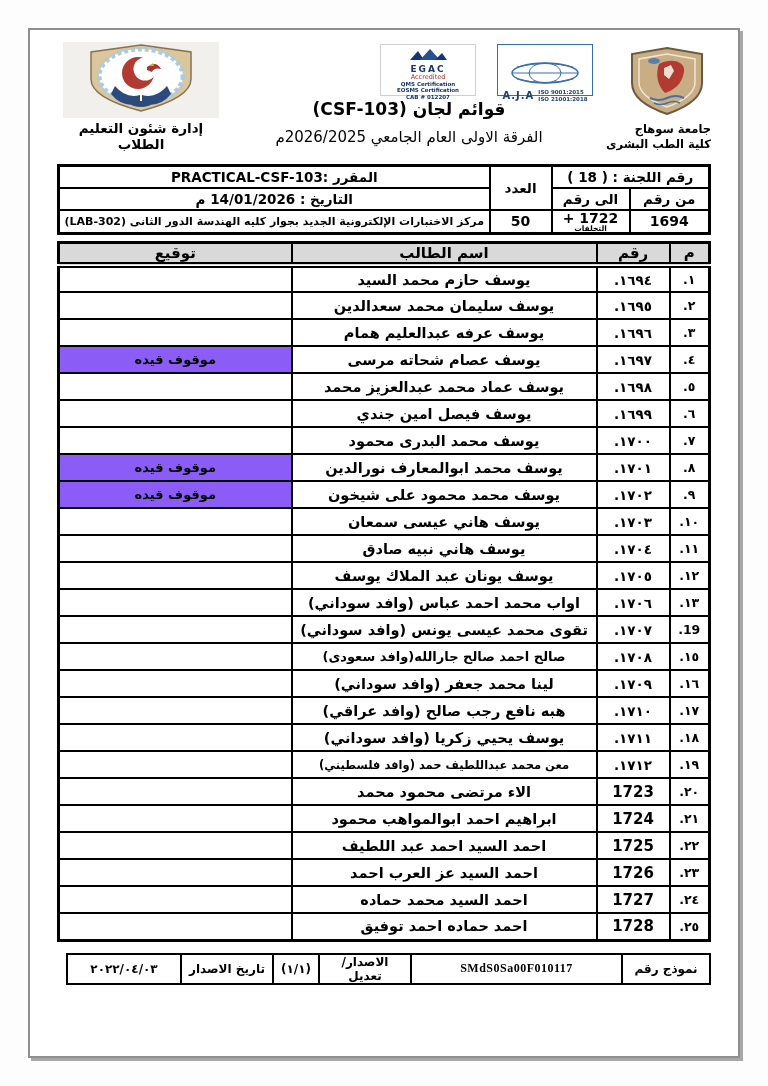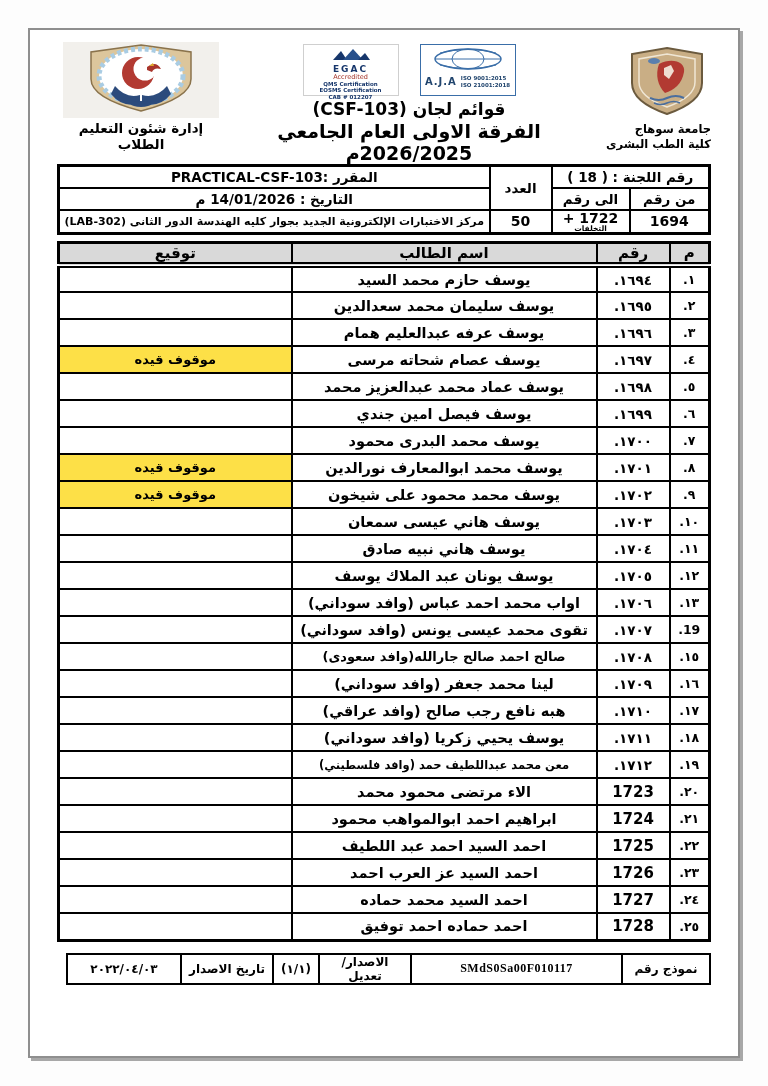--- a/index.html
+++ b/index.html
@@ -8,31 +8,31 @@
   .sheet {
     position:absolute; left:28px; top:28px; width:712px; height:1030px;
     background:#fff; border:2px solid #8f8f8f; box-shadow:3px 3px 0 0 #a8a8a8;
     padding:12px 27px 0 27px; direction:rtl; color:#000;
   }
   
   .doc-header { display:flex; align-items:flex-start; height:118px; }
   .uni-block { width:118px; padding-top:4px; }
   .uni-text { font-size:11.5px; font-weight:bold; line-height:1.3; margin-top:2px; }
   .center-block { flex:1; text-align:center; }
-  .accreds { direction:ltr; display:flex; justify-content:center; gap:21px; margin-top:2px; }
+  .accreds { direction:ltr; display:flex; justify-content:flex-end; gap:21px; margin-top:2px; }
   .egac-box { width:96px; height:52px; background:#fff; border:1px solid #cfcfcf; text-align:center; padding-top:1px; }
   .egac-name { font-size:9px; font-weight:bold; color:#16366b; letter-spacing:2px; line-height:1; }
   .egac-acc { font-size:6.5px; font-weight:normal; color:#a33226; line-height:1.1; }
   .egac-tiny { font-size:5.5px; font-weight:bold; color:#16366b; line-height:1.15; }
-  .aja-box { width:96px; height:52px; background:#fff; border:1.5px solid #3a6ea8; text-align:center; padding-top:2px; }
+  .aja-box { width:96px; height:52px; background:#fff; border:1.5px solid #3a6ea8; text-align:center; padding-top:16px; }
   .aja-row { display:flex; justify-content:center; align-items:center; gap:4px; }
   .aja-name { font-size:10px; font-weight:bold; color:#21456e; letter-spacing:1px; }
   .aja-iso { font-size:5.5px; font-weight:bold; color:#21456e; text-align:left; line-height:1.2; }
   .title1 { font-size:17px; font-weight:bold; margin-top:3px; }
-  .title2 { font-size:19px; font-weight:bold; margin-top:1px; }
+  .title2 { font-size:15px; font-weight:normal; margin-top:9px; }
   .dept-block { width:168px; text-align:center; }
   .dept-logo-wrap { background:#f2f0ec; display:inline-block; }
   .dept-text { font-size:13.5px; font-weight:bold; margin-top:2px; }
   
   table { border-collapse:collapse; }
   .info-table { width:100%; margin-top:4px; border:3px solid #000; table-layout:fixed; }
   .info-table td { border:2px solid #000; text-align:center; font-weight:bold; height:22px; padding:0 3px; }
   .lbl { font-size:13.5px; }
   .val { font-size:14px; }
   .course-cell, .date-cell { font-size:13.5px; }
@@ -42,21 +42,21 @@
   
   .stud-table { width:100%; margin-top:6px; border:3px solid #000; table-layout:fixed; }
   .stud-table th { background:#d9d9d9; border:2px solid #000; border-bottom:6px double #000; font-size:15px; font-weight:bold; height:22px; }
   .stud-table td { border:2px solid #000; text-align:center; font-weight:bold; height:27px; overflow:hidden; white-space:nowrap; }
   .c-serial { font-size:12.5px; }
   .c-num { font-size:13.5px; }
   .c-num.latin { font-size:15px; }
   .c-name { font-size:14.5px; }
   .c-name.sm { font-size:13px; }
   .c-name.xs { font-size:11.5px; }
-  .c-sig.suspended { background:#fde047; font-size:13px; }
+  .c-sig.suspended { background:#8b5cf6; font-size:13px; }
   
   .footer-table { margin-top:11px; border:2px solid #000; }
   .footer-table td { border:2px solid #000; font-weight:bold; font-size:12px; text-align:center; height:21px; padding:0 5px; }
   .serial-code { font-family:"Liberation Serif", serif; font-size:13.5px; direction:ltr; letter-spacing:0.5px; }
 </style>
 </head>
 <body>
 
 <div class="canvas">
   <div class="sheet">

